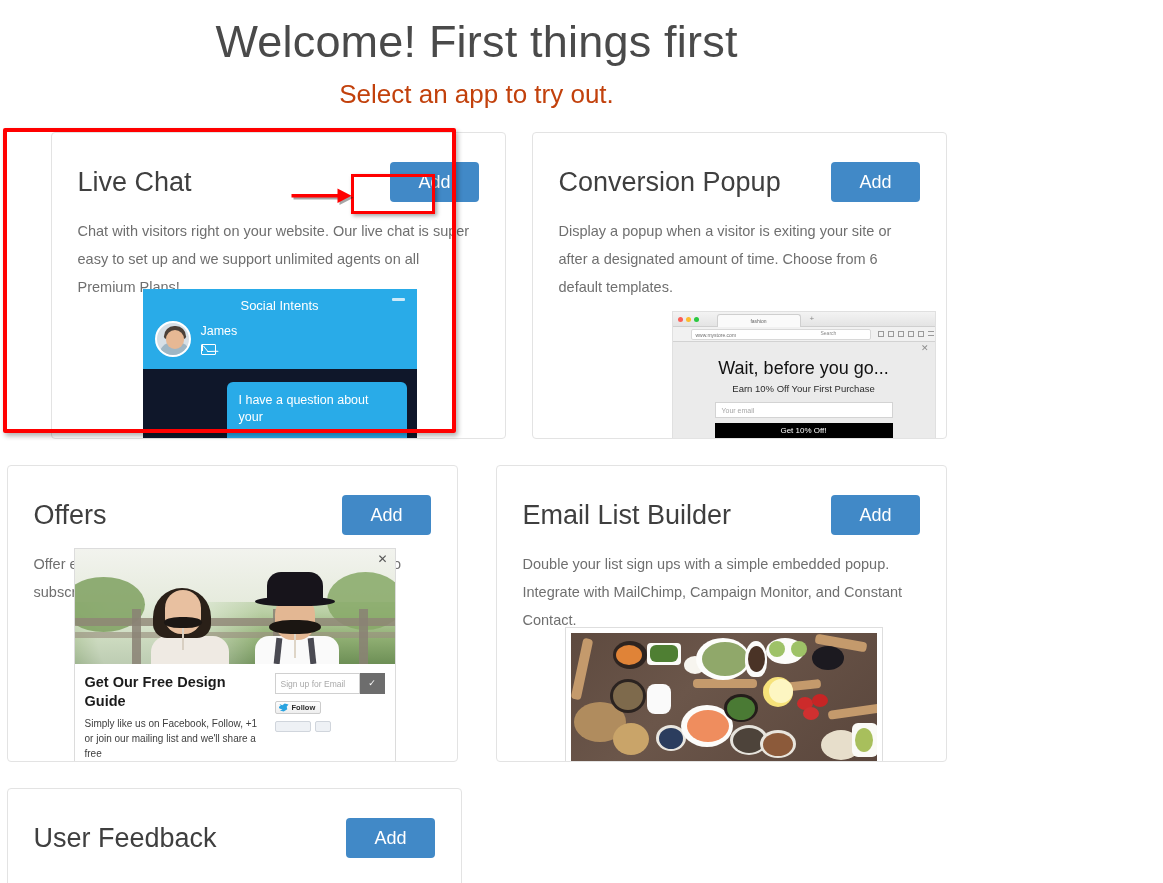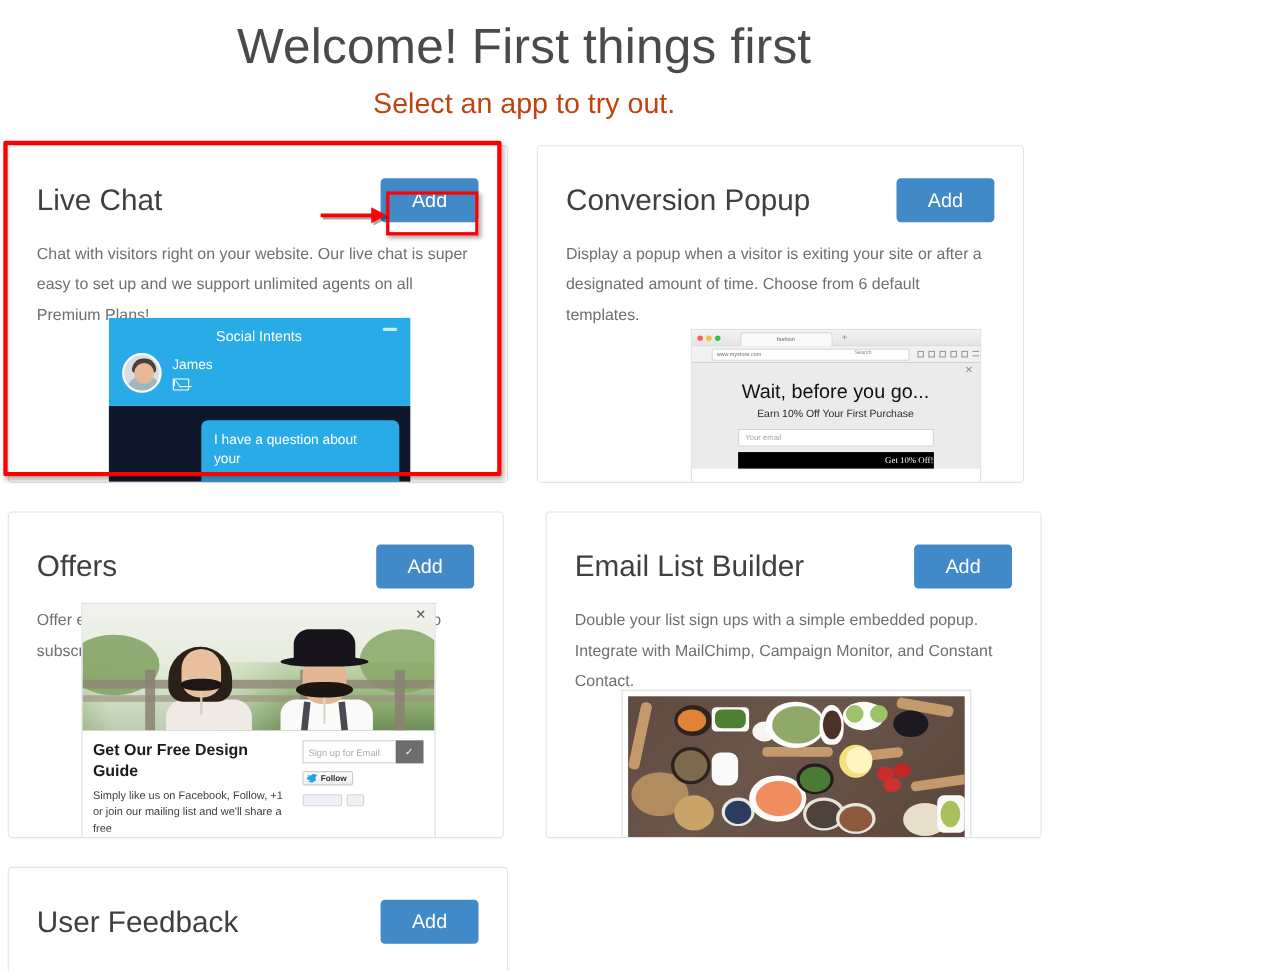--- a/index.html
+++ b/index.html
@@ -286,27 +286,27 @@
   .popup-input {
     margin: 4px auto 0;
     width: 178px; height: 16px;
     background: #fff;
     border: 1px solid #d3d3d3;
     font-size: 7px; color: #a6a6a6;
     line-height: 16px; padding-left: 6px;
     font-family: "Liberation Sans", sans-serif;
   }
   .popup-cta {
-    margin: 5px auto 12px;
+    margin: 5px auto 0;
     width: 178px; height: 15px;
     background: #000;
     color: #fff;
     font-size: 8px;
-    text-align: right; line-height: 15px;
-    font-family: Liberation Serif, serif;
+    text-align: center; line-height: 15px;
+    font-family: Liberation Sans, sans-serif;
   }
 
   
   .offers-preview {
     position: absolute;
     left: 66px; bottom: 0;
     width: 322px;
     border: 1px solid #dcdcdc;
     border-bottom: none;
     background: #fff;
@@ -417,21 +417,21 @@
 
   <div class="header">
     <h1>Welcome! First things first</h1>
     <h2>Select an app to try out.</h2>
   </div>
 
   <div class="grid">
 
     <div class="row r1">
 
-      <div style="position:relative;">
+      <div style="position:relative;padding-left:44px;">
         <div class="card c-livechat">
           <div class="inner">
             <div class="card-head">
               <div class="card-title">Live Chat</div>
               <button class="add-btn">Add</button>
             </div>
             <div class="card-desc">Chat with visitors right on your website. Our live chat is super easy to set up and we support unlimited agents on all Premium Plans!</div>
           </div>
 
           <div class="chat-preview">

